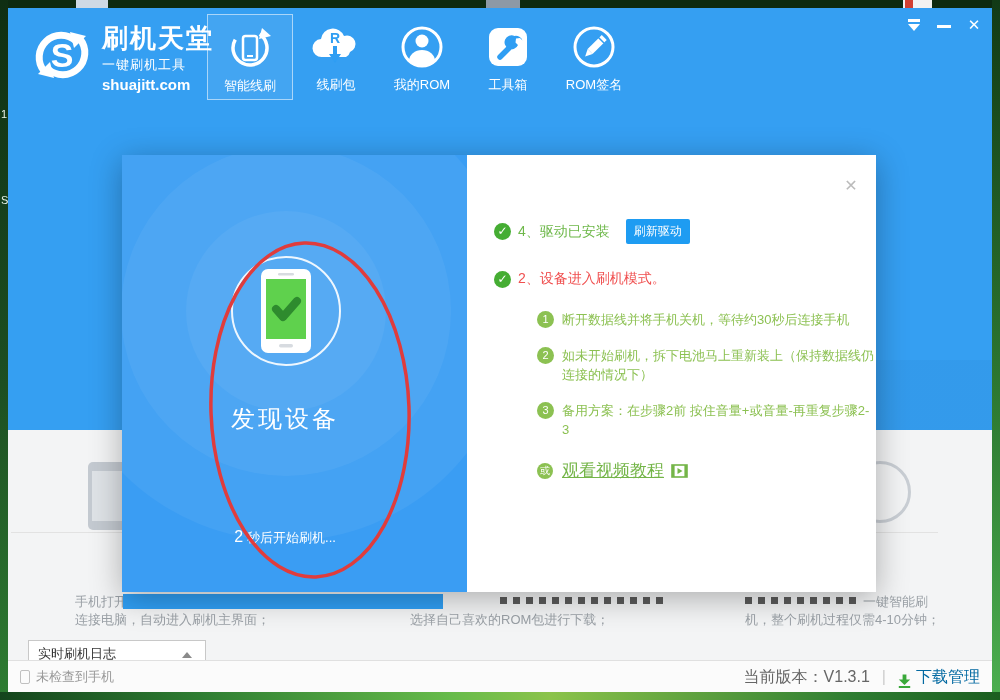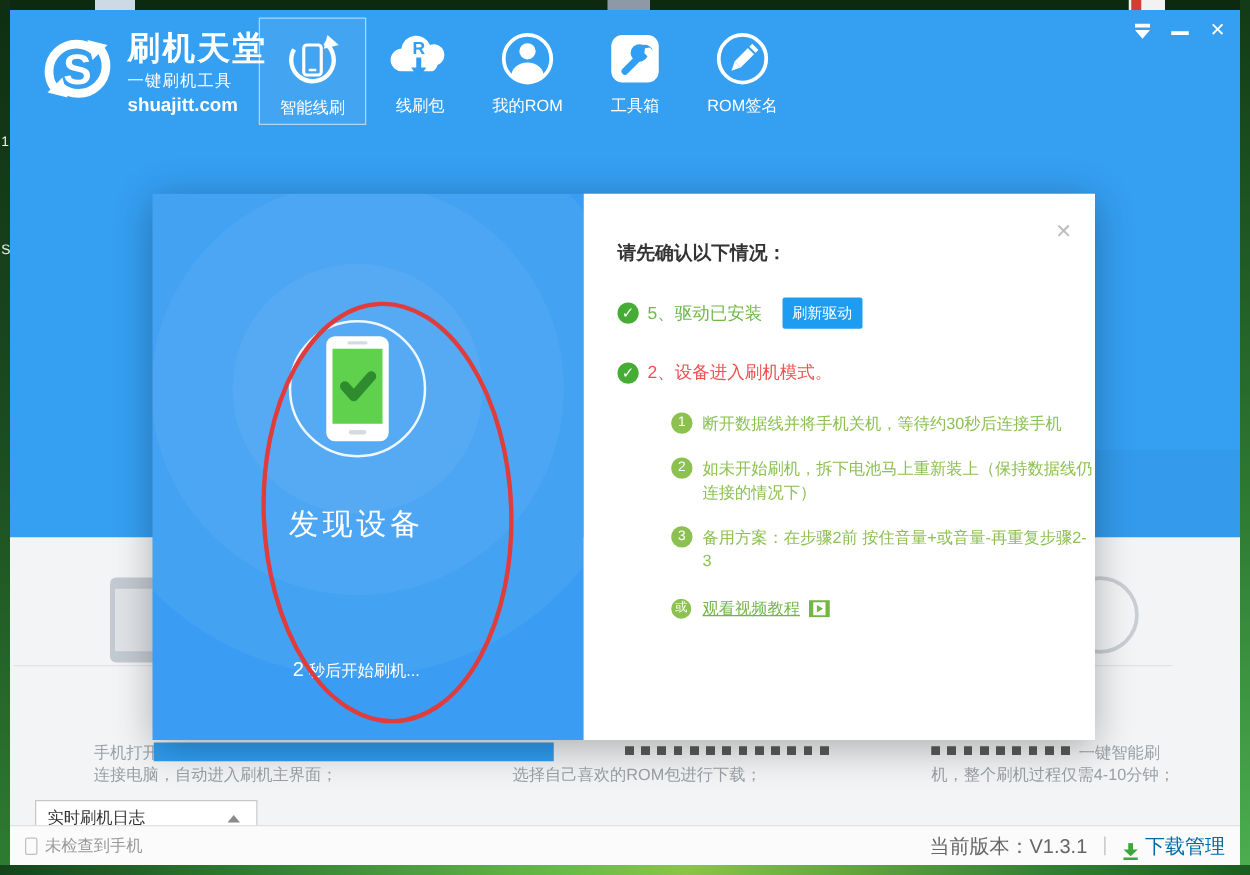--- a/index.html
+++ b/index.html
@@ -103,21 +103,21 @@
                  padding:4px 8px; border-radius:2px; cursor:pointer;
                  font-family:"Liberation Sans","DejaVu Sans",sans-serif; }
   .steps { margin:22px 0 0 43px; }
   .step { display:flex; margin-bottom:17px; }
   .step-num { width:17px; height:17px; border-radius:50%; background:#8cc152; color:#fff;
               font-size:11px; line-height:17px; text-align:center; flex:0 0 17px; margin-top:1px; }
   .step-text { margin-left:8px; width:316px; font-size:13px; color:#8cc152; line-height:19px; }
   .video-row { display:flex; align-items:center; margin:20px 0 0 43px; }
   .or-circle { width:16px; height:16px; border-radius:50%; background:#8cc152; color:#fff;
                font-size:10px; line-height:16px; text-align:center; flex:0 0 16px; }
-  .video-link { margin-left:9px; font-size:13px; color:#74b548; text-decoration:underline; cursor:pointer; }
+  .video-link { margin-left:9px; font-size:17px; color:#74b548; text-decoration:underline; cursor:pointer; }
   .video-ico { margin-left:7px; cursor:pointer; display:flex; }
 
   .annotation { position:absolute; left:0; top:0; width:984px; height:684px; pointer-events:none; }
 </style>
 </head>
 <body>
 
 <div class="desktop">
   <div class="strip-top">
     <div class="frag" style="left:76px;width:32px;background:#cdd9e5;"></div>
@@ -256,25 +256,24 @@
         </div>
         <div class="found-title">发现设备</div>
         <div class="countdown">
           <span class="num">2</span><span>秒后开始刷机...</span>
         </div>
       </div>
 
       <div class="dlg-right">
         <div class="dlg-close">✕</div>
         <div class="rp-inner">
-          <div class="rp-title">请先确认以下情况：</div>
 
           <div class="chk-row">
             <div class="chk-circle">✓</div>
-            <div class="chk-label chk-ok">5、驱动已安装</div>
+            <div class="chk-label chk-ok">4、驱动已安装</div>
             <button class="refresh-btn">刷新驱动</button>
           </div>
 
           <div class="chk-row">
             <div class="chk-circle">✓</div>
             <div class="chk-label chk-warn">2、设备进入刷机模式。</div>
           </div>
 
           <div class="steps">
             <div class="step">

